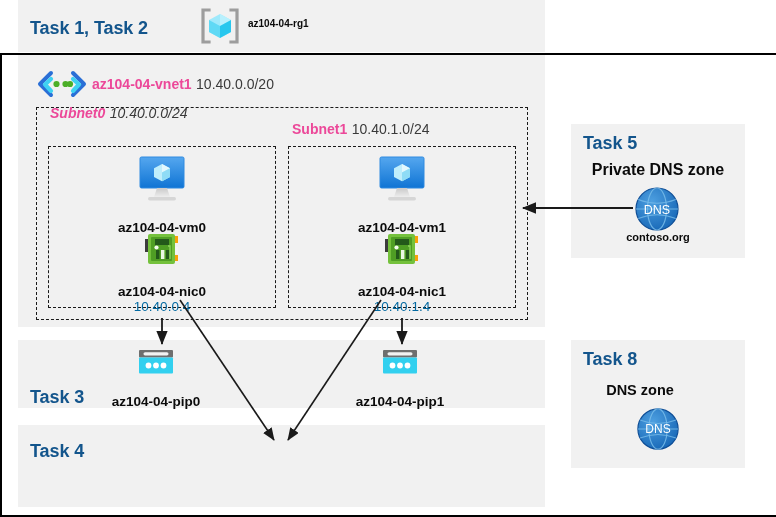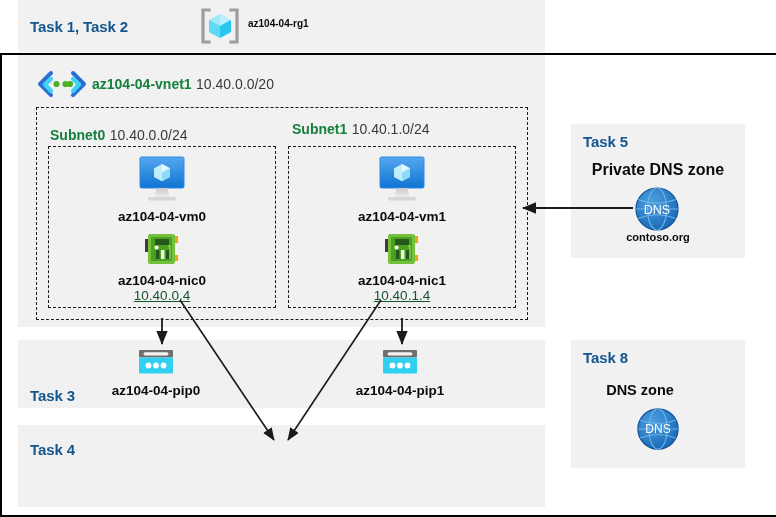--- a/index.html
+++ b/index.html
@@ -14,62 +14,61 @@
     background:#ffffff;
     overflow:hidden;
   }
 
   
   .abs{position:absolute;}
   .gray-panel{background:#f1f1f1;}
   .task-label{
     color:#13558c;
     font-weight:bold;
-    font-size:15px;
+    font-size:18px;
     letter-spacing:-0.1px;
     white-space:nowrap;
   }
   .res-name{
     font-size:13.5px;
     font-weight:bold;
     color:#0b0b0b;
     white-space:nowrap;
     text-align:center;
   }
   .res-sub{
     font-size:13.5px;
     font-weight:normal;
-    color:#14532d;
+    color:#0369a1;
     white-space:nowrap;
     text-align:center;
-    text-decoration:underline;
   }
   .title-strong{
-    font-size:14px;font-weight:bold;color:#15803d;white-space:nowrap;
+    font-size:14px;font-weight:bold;color:#ec4899;white-space:nowrap;
   }
   .title-light{
     font-size:14px;font-weight:normal;color:#3a3a3a;white-space:nowrap;
   }
   .dashed-box{
     border:1.6px dashed #1a1a1a;
     background:transparent;
     box-sizing:border-box;
   }
   .solid-box{
     border:2px solid #000000;
     box-sizing:border-box;
   }
   svg{display:block;overflow:visible;}
 
   
   .node{
     position:absolute;
     display:flex;flex-direction:column;align-items:center;
   }
-  .node .lbl{margin-top:5px;text-align:center;}
+  .node .lbl{margin-top:16px;text-align:center;}
 </style>
 </head>
 <body>
 
 <div id="canvas">
 
   <div class="abs gray-panel" style="left:18px;top:0px;width:527px;height:52px;"></div>
 
   <div class="abs task-label" style="left:30px;top:18px;">Task 1, Task 2</div>
 
@@ -104,21 +103,21 @@
     </svg>
   </div>
 
   <div class="abs" style="left:92px;top:75px;">
     <span class="title-strong">az104-04-vnet1</span> 
     <span class="title-light">10.40.0.0/20</span>
   </div>
 
   <div class="abs dashed-box" style="left:36px;top:107px;width:492px;height:213px;"></div>
 
-  <div class="abs" style="left:50px;top:126px;">
+  <div class="abs" style="left:50px;top:104px;font-style:italic;">
     <span class="title-strong">Subnet0</span> 
     <span class="title-light">10.40.0.0/24</span>
   </div>
 
   <div class="abs dashed-box" style="left:48px;top:146px;width:228px;height:162px;"></div>
 
   <div class="node" style="left:112px;top:154px;width:100px;">
     <div style="width:56px;height:50px;">
       <svg width="56" height="50" viewBox="0 0 56 50">
         <defs>

